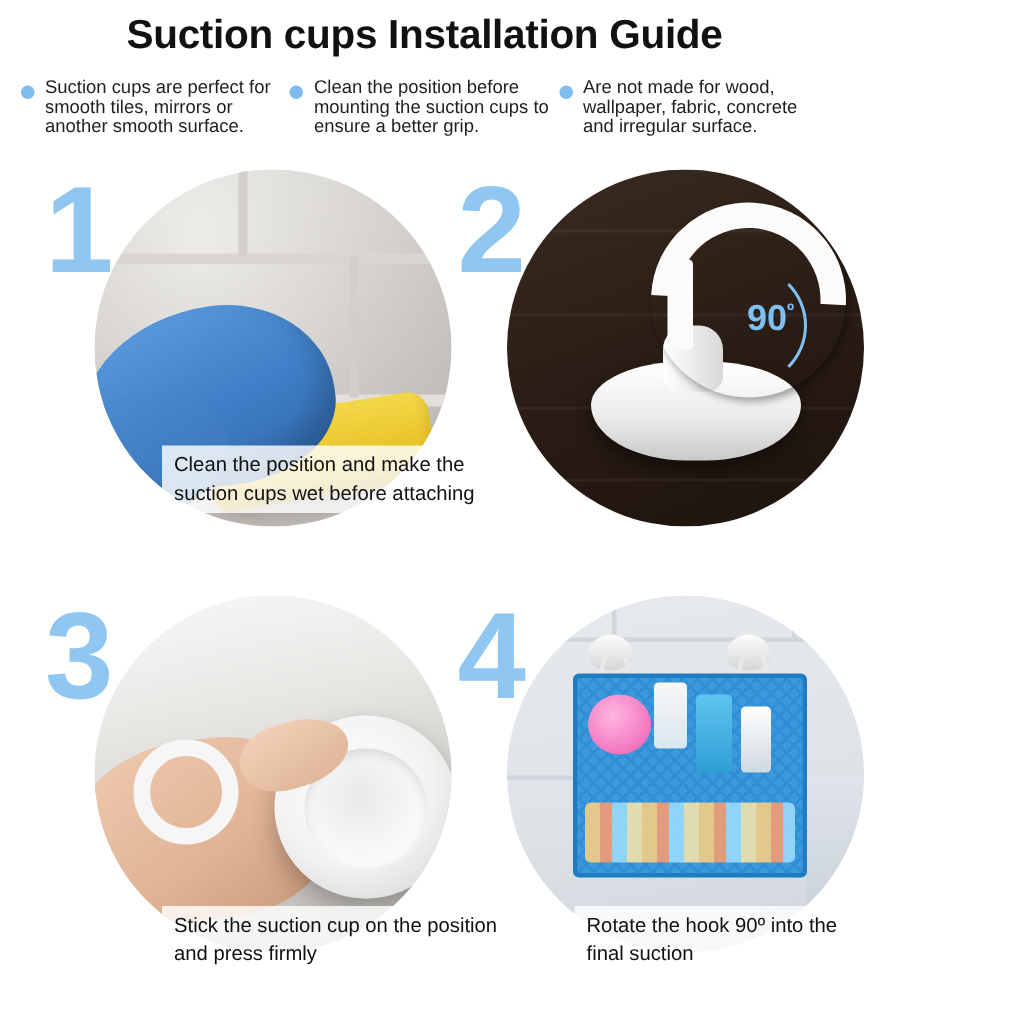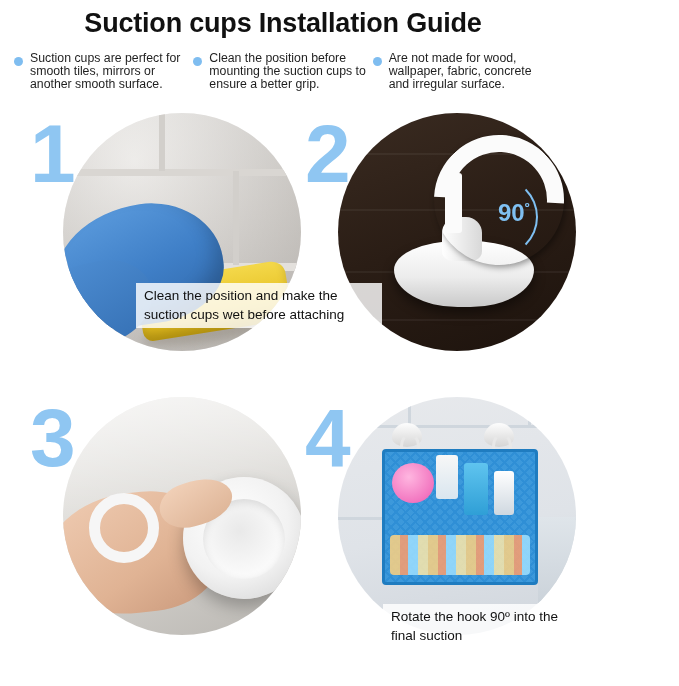--- a/index.html
+++ b/index.html
@@ -98,21 +98,21 @@
   .caption {
     position: absolute;
     z-index: 4;
     background: rgba(255,255,255,0.82);
     color: #111;
     font-size: 13.5px;
     line-height: 19px;
     padding: 3px 8px 4px 8px;
     box-sizing: border-box;
   }
-  .cap1 { left: 100px; top: 176px; width: 246px; margin-left: 28px; }
+  .cap1 { left: 100px; top: 190px; width: 246px; }
   .cap2 { left: 100px; top: 232px; width: 204px; }
   .cap3 { left: 100px; top: 207px; width: 250px; }
   .cap4 { left: 100px; top: 207px; width: 200px; }
 
   
   .sc1 {
     position: absolute; inset: 0;
     background: linear-gradient(175deg,#e9e7e4 0%, #dedbd7 45%, #cfccc8 100%);
   }
   .tile-line {
@@ -356,20 +356,21 @@
         <div class="sc3">
           <div class="sc3-blur"></div>
           <div class="hand"></div>
           <div class="cup3">
             <div class="cup3-in"></div>
           </div>
           <div class="ring3"></div>
           <div class="finger"></div>
         </div>
       </div>
+      <div class="caption cap3">Stick the suction cup on the position and press firmly</div>
     </div>
 
     <div class="step s4">
       <div class="num">4</div>
       <div class="circle">
         <div class="sc4">
           <div class="tile4 t4a"></div>
           <div class="tile4 t4b"></div>
           <div class="tile4 t4c"></div>
           <div class="tile4 t4d"></div>

